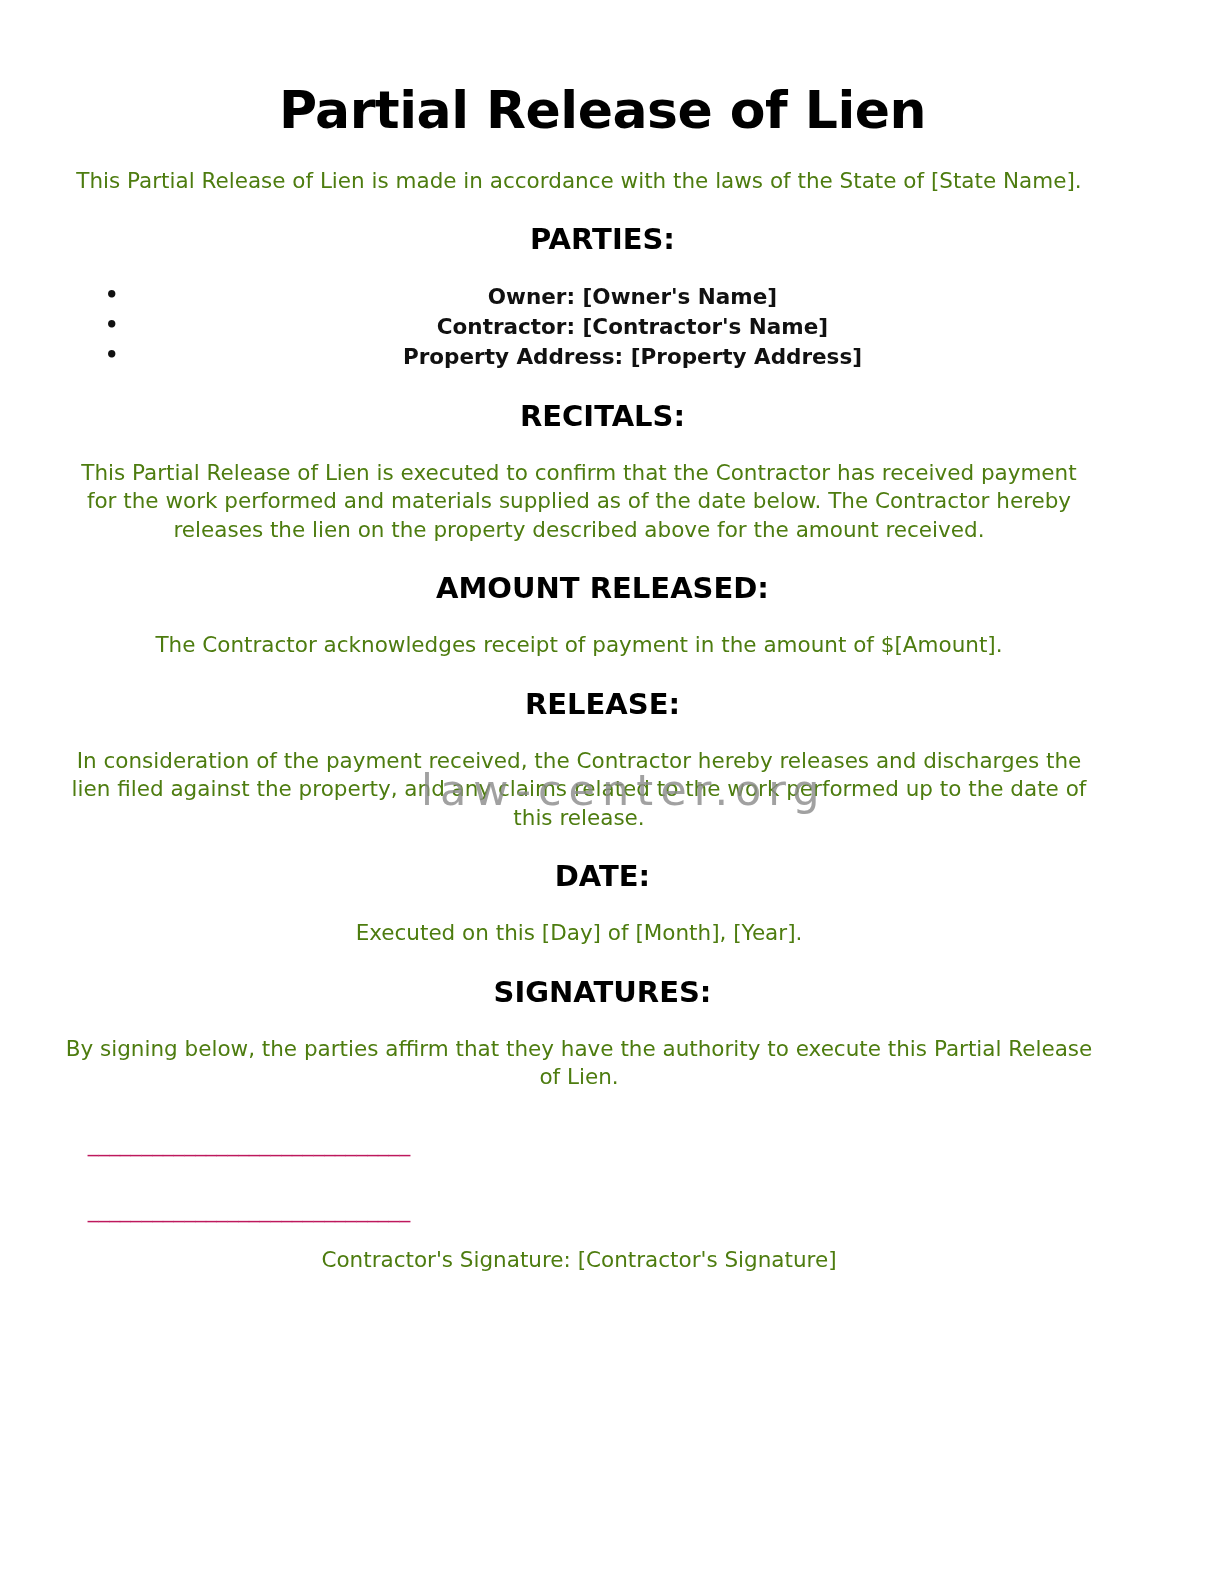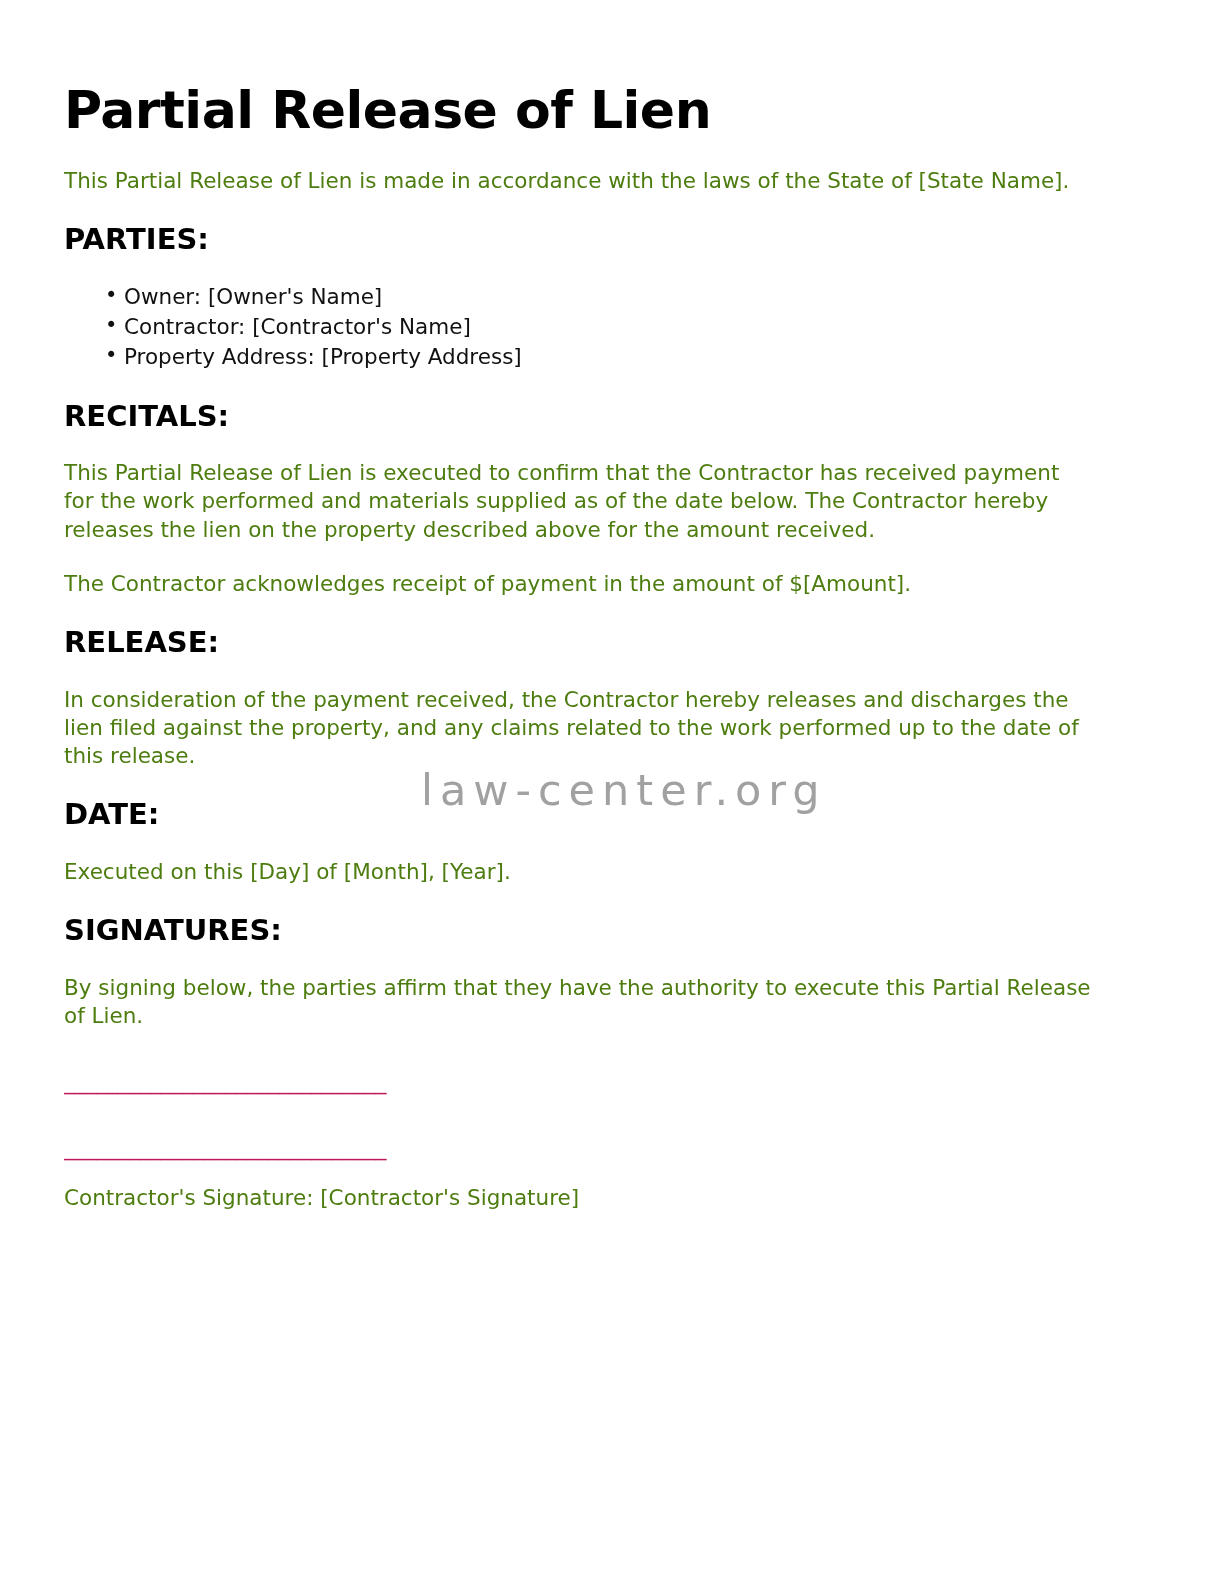--- a/index.html
+++ b/index.html
@@ -12,20 +12,21 @@
   .page {
     position: relative;
     width: 1231px;
     height: 1593px;
     background: #ffffff;
     box-sizing: border-box;
     padding: 64px 90px 0 64px;
     overflow: hidden;
     font-family: "DejaVu Sans", "Liberation Sans", sans-serif;
     color: #0a0a0a;
+    text-align: center;
   }
 
   .doc-title {
     font-size: 52px;
     font-weight: bold;
     letter-spacing: -0.5px;
     line-height: 1.1;
     margin: 18px 0 28px 0;
     color: #000000;
   }
@@ -43,20 +44,21 @@
     font-weight: bold;
     line-height: 1.3;
     margin: 0 0 24px 0;
     color: #000000;
   }
 
   ul.party-list {
     list-style: none;
     margin: 0 0 26px 0;
     padding: 0;
+    font-weight: bold;
   }
 
   ul.party-list li {
     position: relative;
     font-size: 21.5px;
     line-height: 1.31;
     padding-left: 60px;
     margin: 0 0 2px 0;
     color: #111111;
   }
@@ -114,20 +116,21 @@
   <ul class="party-list">
     <li>Owner: [Owner's Name]</li>
     <li>Contractor: [Contractor's Name]</li>
     <li>Property Address: [Property Address]</li>
   </ul>
 
   <div class="section-heading">RECITALS:</div>
 
   <p class="para">This Partial Release of Lien is executed to confirm that the Contractor has received payment for the work performed and materials supplied as of the date below. The Contractor hereby releases the lien on the property described above for the amount received.</p>
 
+  <div class="section-heading">AMOUNT RELEASED:</div>
 
   <p class="para">The Contractor acknowledges receipt of payment in the amount of $[Amount].</p>
 
   <div class="section-heading">RELEASE:</div>
 
   <p class="para">In consideration of the payment received, the Contractor hereby releases and discharges the lien filed against the property, and any claims related to the work performed up to the date of this release.</p>
 
   <div class="section-heading">DATE:</div>
 
   <p class="para">Executed on this [Day] of [Month], [Year].</p>

